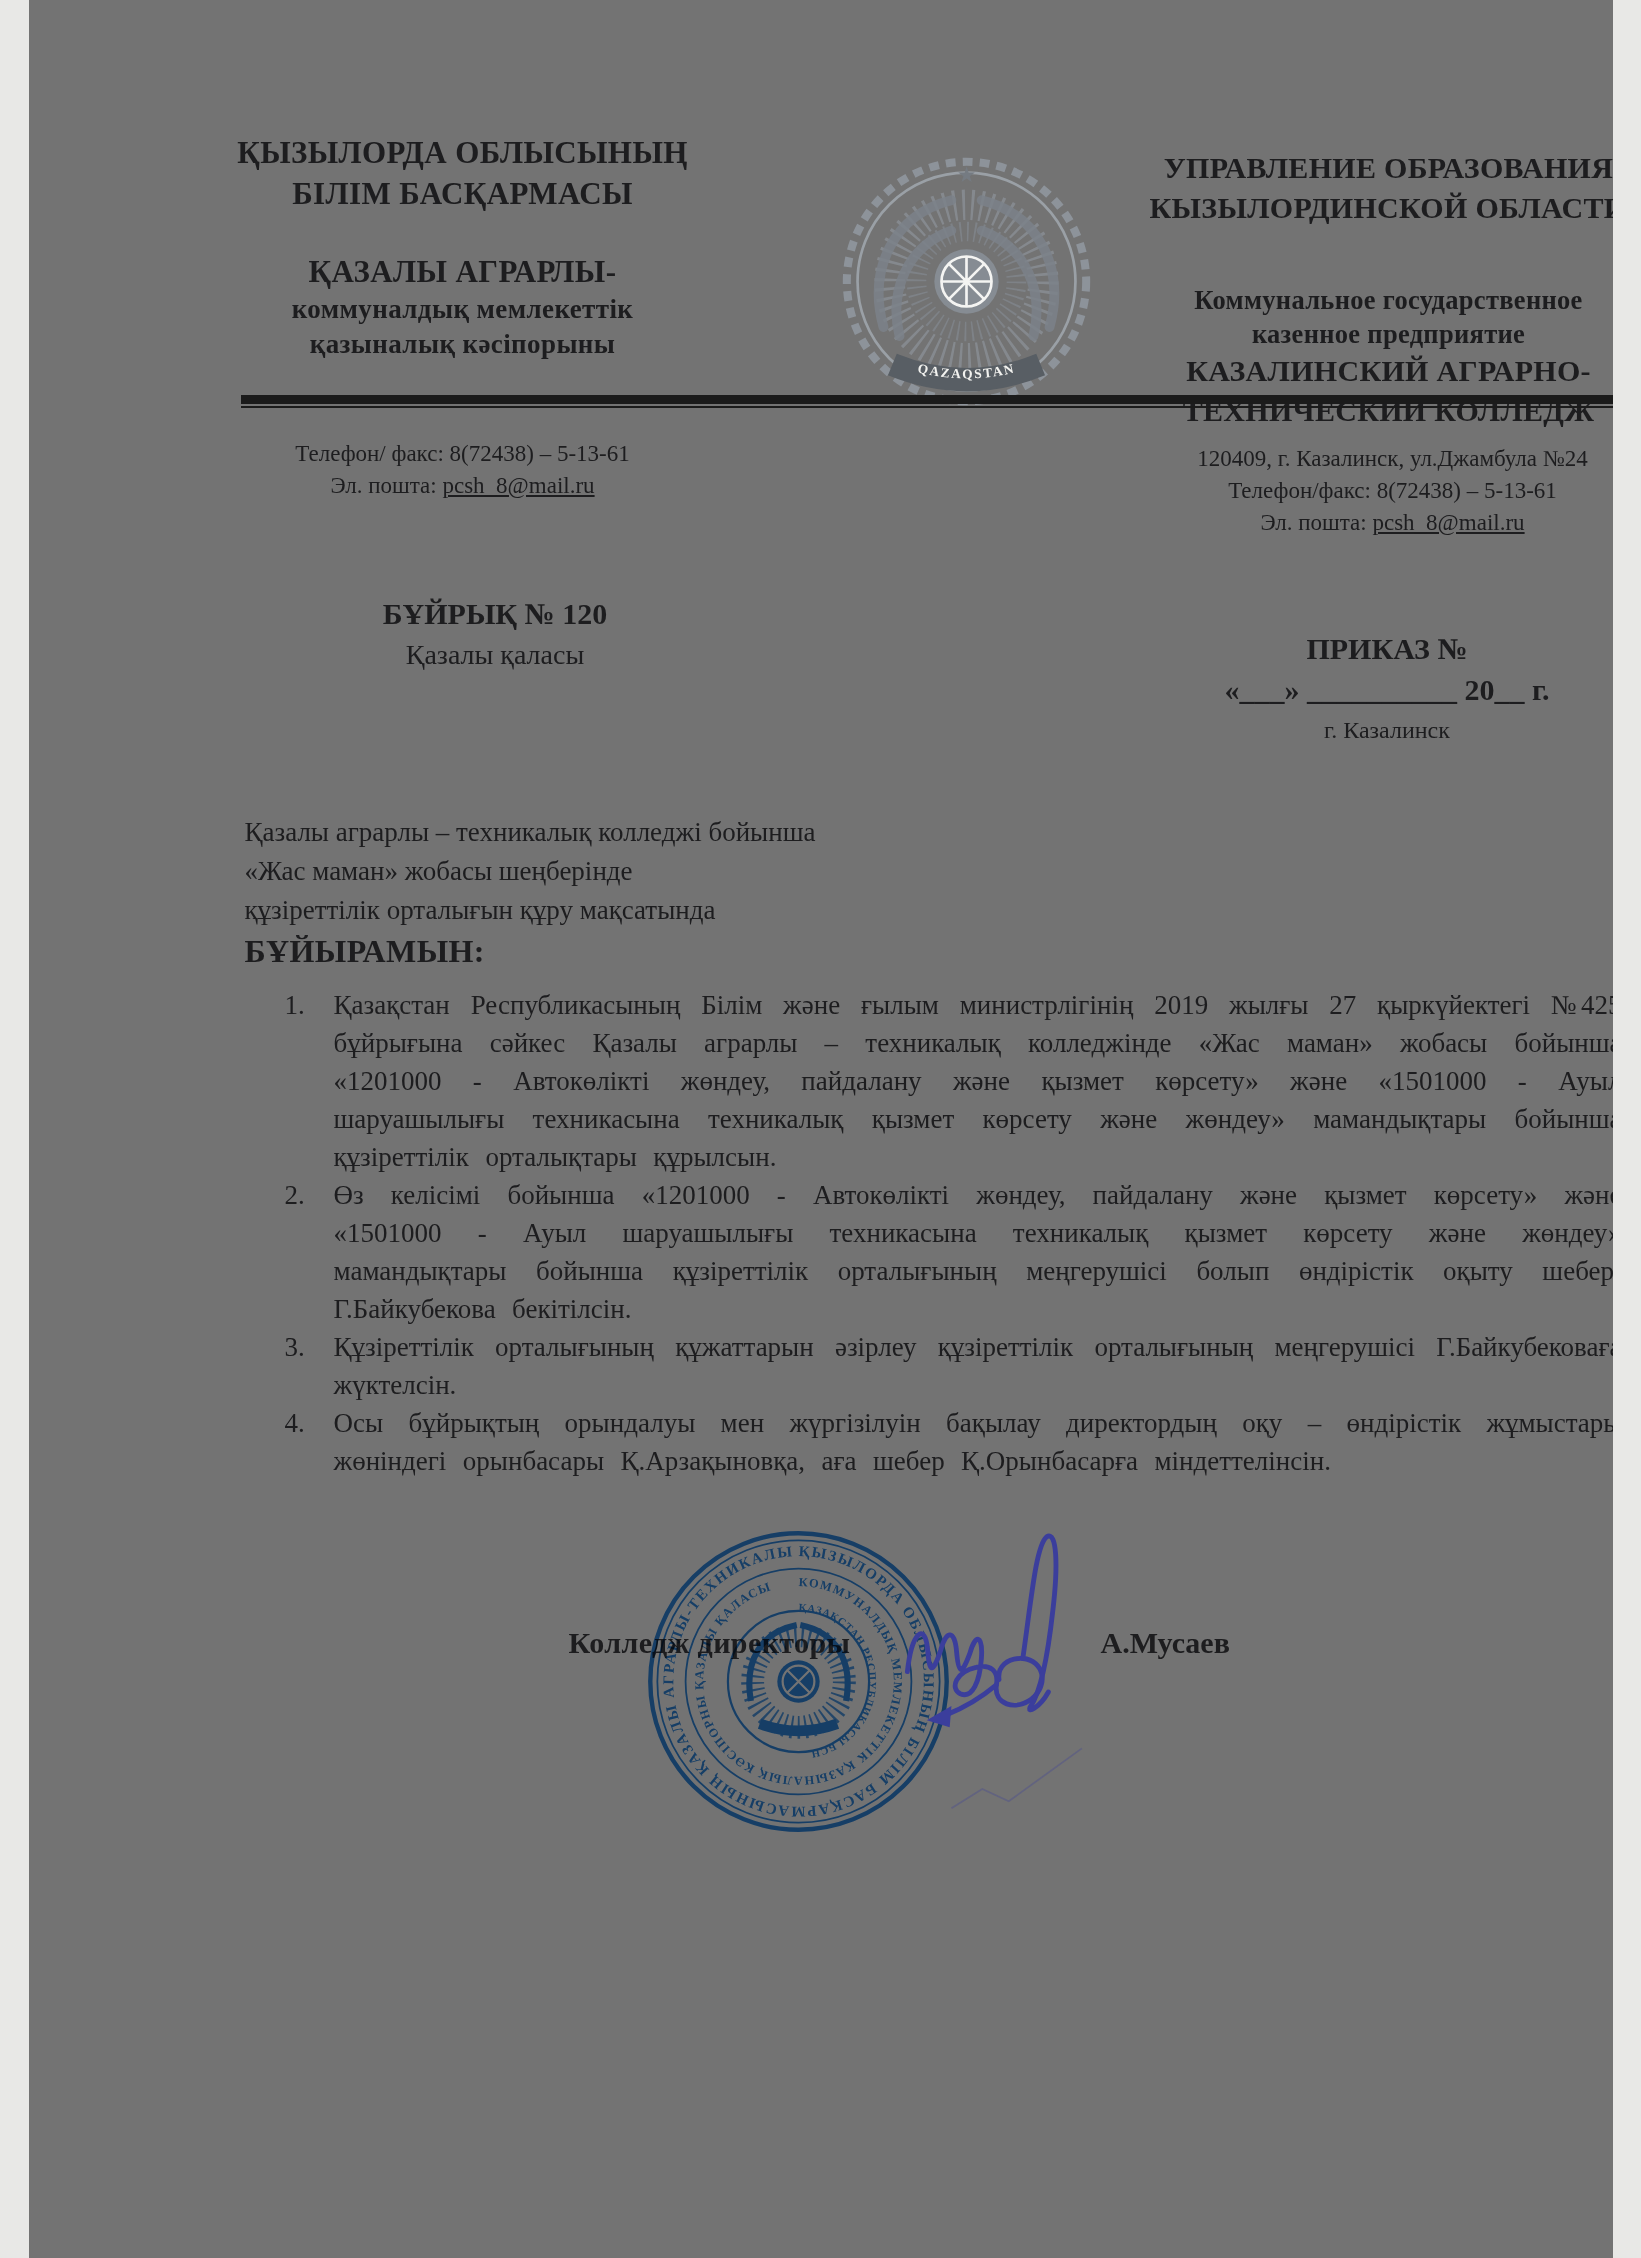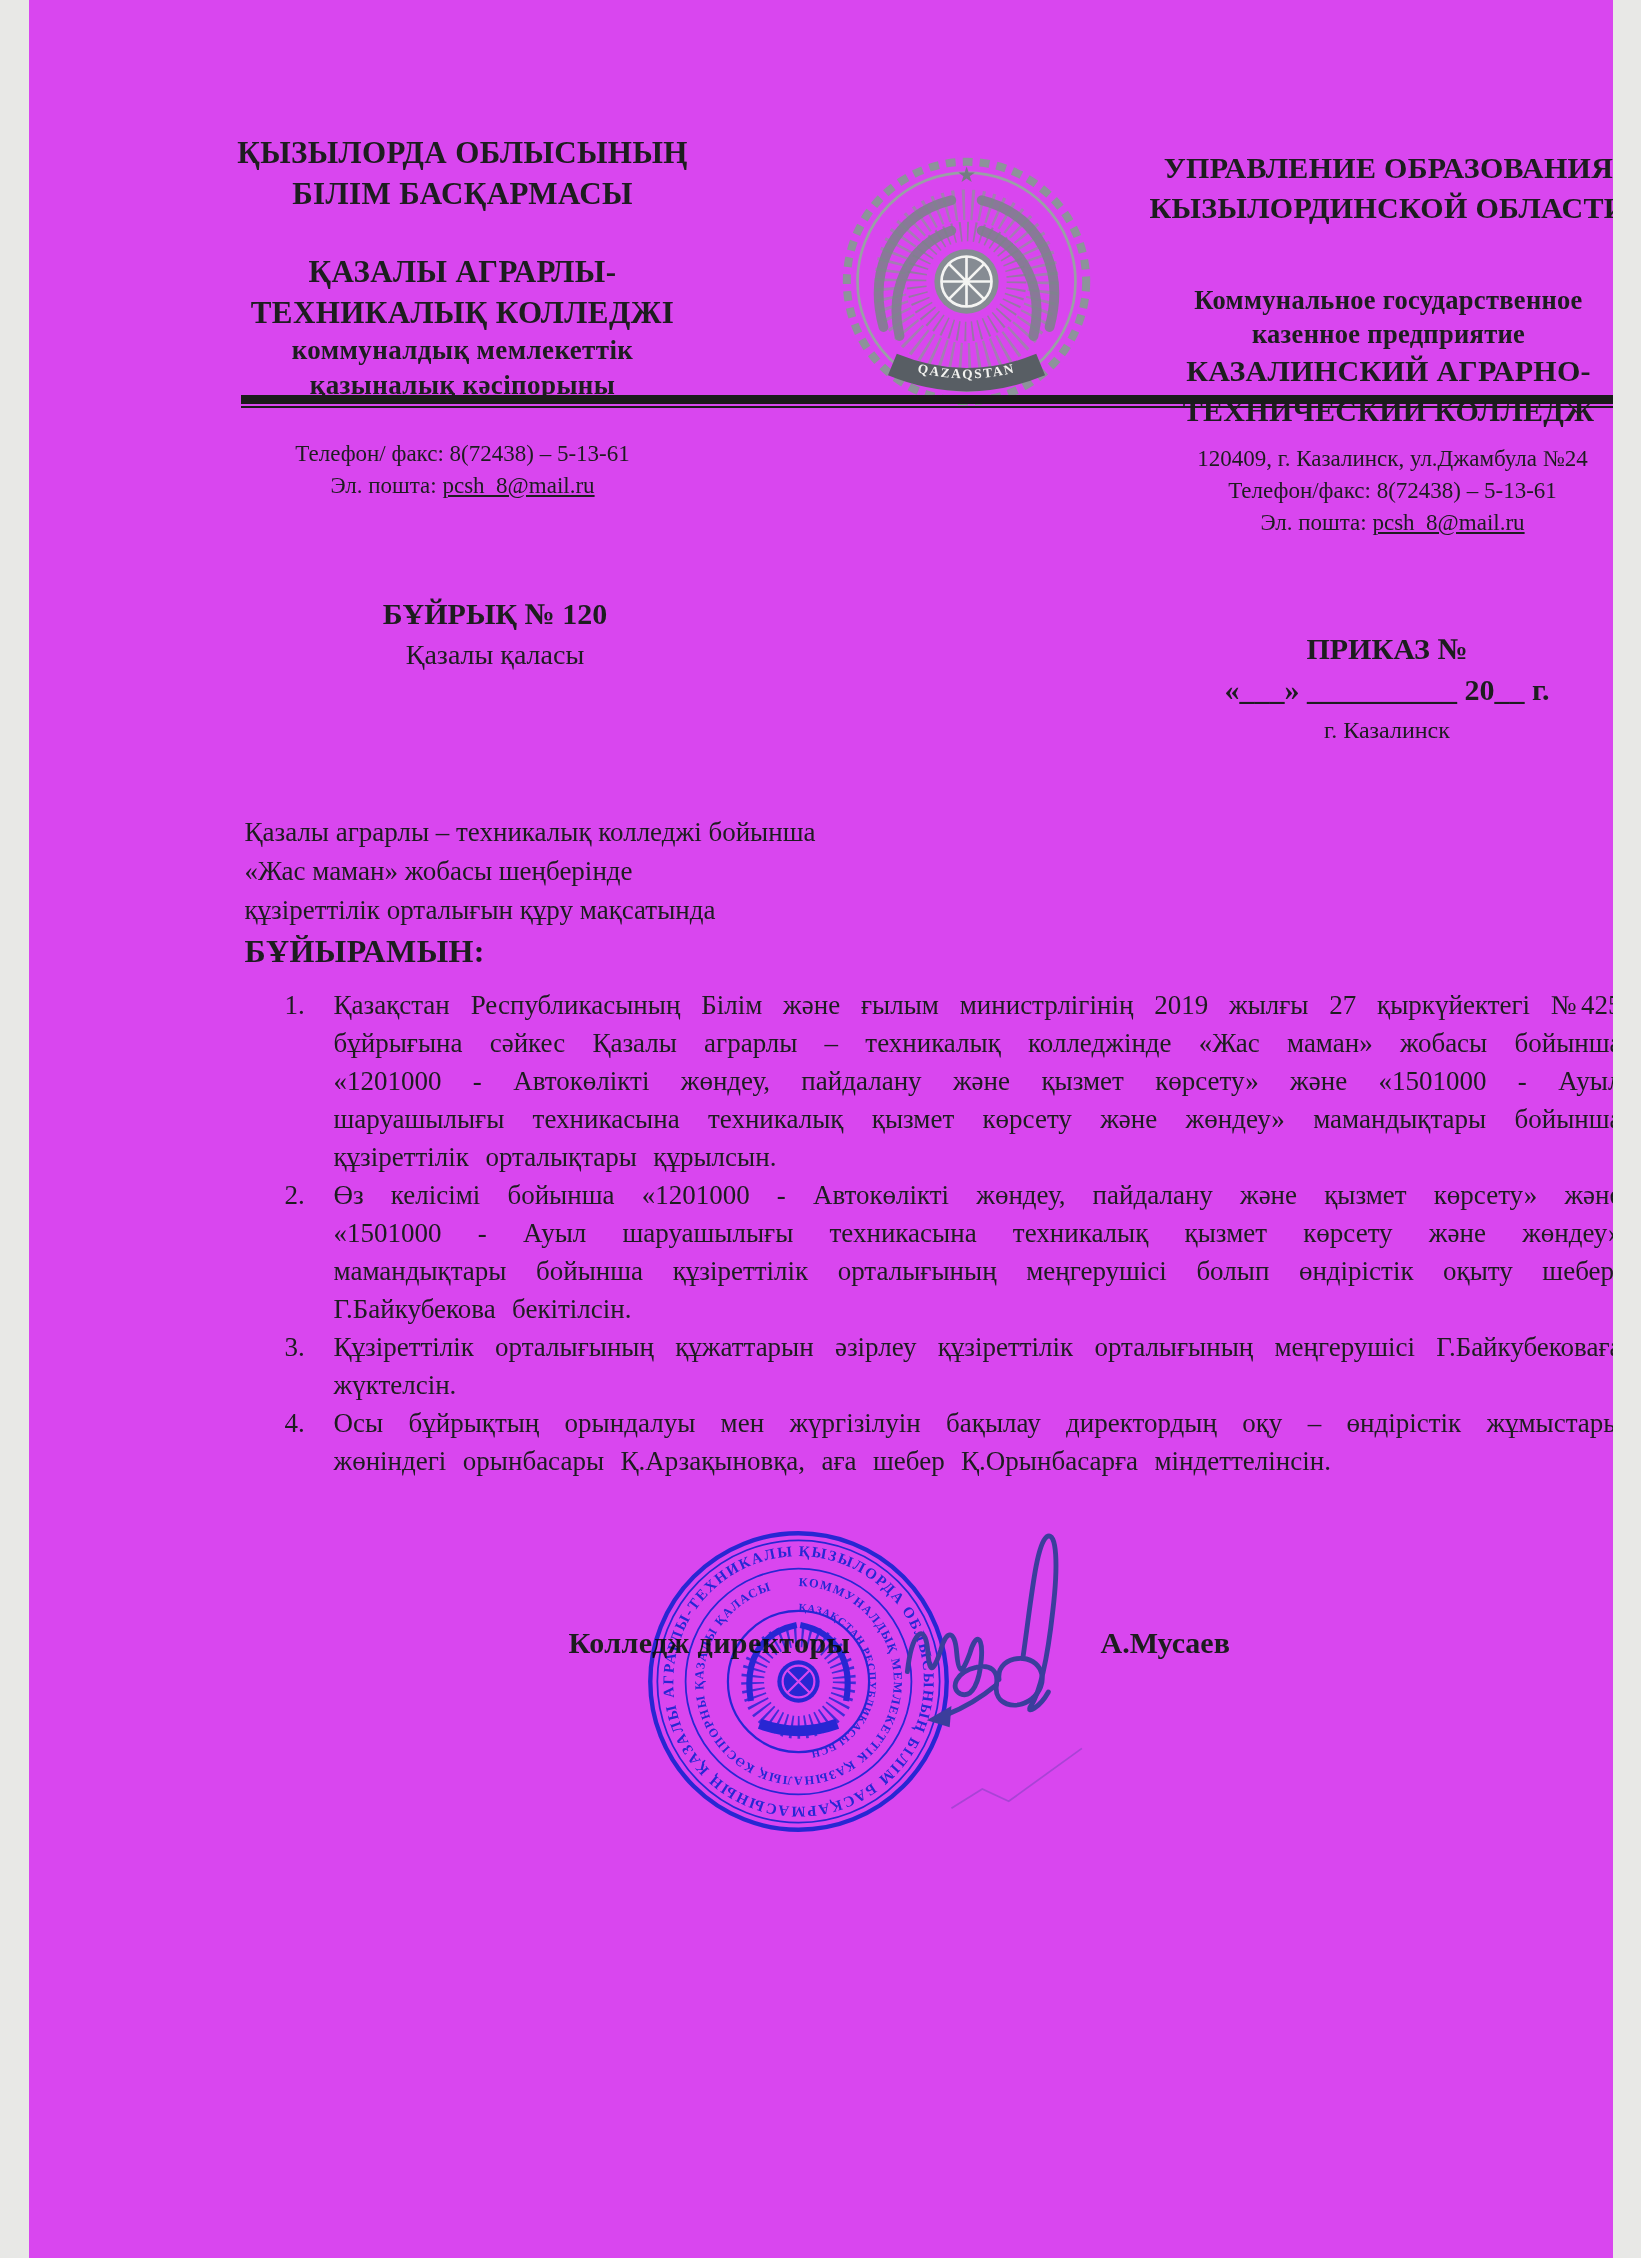--- a/index.html
+++ b/index.html
@@ -5,21 +5,21 @@
   html,body{margin:0;padding:0;}
   body{
     background:#e8e8e6;
     font-family:"Liberation Serif","DejaVu Serif",serif;
     color:#1d1d1f;
   }
   .page{
     position:relative;
     width:1584px;
     height:2258px;
-    background:#d946ef;
+    background:#737373;
     overflow:hidden;
     margin:0 auto;
   }
   .abs{position:absolute;}
   .ctr{text-align:center;}
   .b{font-weight:bold;}
 
   
   .org-left{left:148px;top:132px;width:572px;line-height:41px;font-size:31px;font-weight:bold;letter-spacing:0.4px;}
   .org-left .sub{font-size:27px;line-height:35px;text-align:center;}
@@ -61,21 +61,20 @@
 </head>
 <body>
 
 <div class="page">
 
   <div class="abs ctr org-left">
     <div>ҚЫЗЫЛОРДА ОБЛЫСЫНЫҢ</div>
     <div>БІЛІМ БАСҚАРМАСЫ</div>
     <div class="gap1"></div>
     <div>ҚАЗАЛЫ АГРАРЛЫ-</div>
-    <div>ТЕХНИКАЛЫҚ КОЛЛЕДЖІ</div>
     <div class="sub">коммуналдық мемлекеттік</div>
     <div class="sub">қазыналық кәсіпорыны</div>
   </div>
 
   <svg class="abs emblem" viewBox="0 0 290 290">
     <circle cx="145" cy="145" r="134" fill="none" stroke="#8d939a" stroke-width="9" stroke-dasharray="11 8"></circle>
     <circle cx="145" cy="145" r="122" fill="none" stroke="#9aa0a6" stroke-width="3"></circle>
     <circle cx="145" cy="145" r="86" fill="none" stroke="#8d939a" stroke-width="34" stroke-dasharray="3 7" opacity="0.7"></circle>
     <circle cx="145" cy="145" r="56" fill="none" stroke="#81878d" stroke-width="22" stroke-dasharray="2 6" opacity="0.75"></circle>
     <g stroke="#7c828a" stroke-width="11" fill="none" stroke-linecap="round" opacity="0.85">

